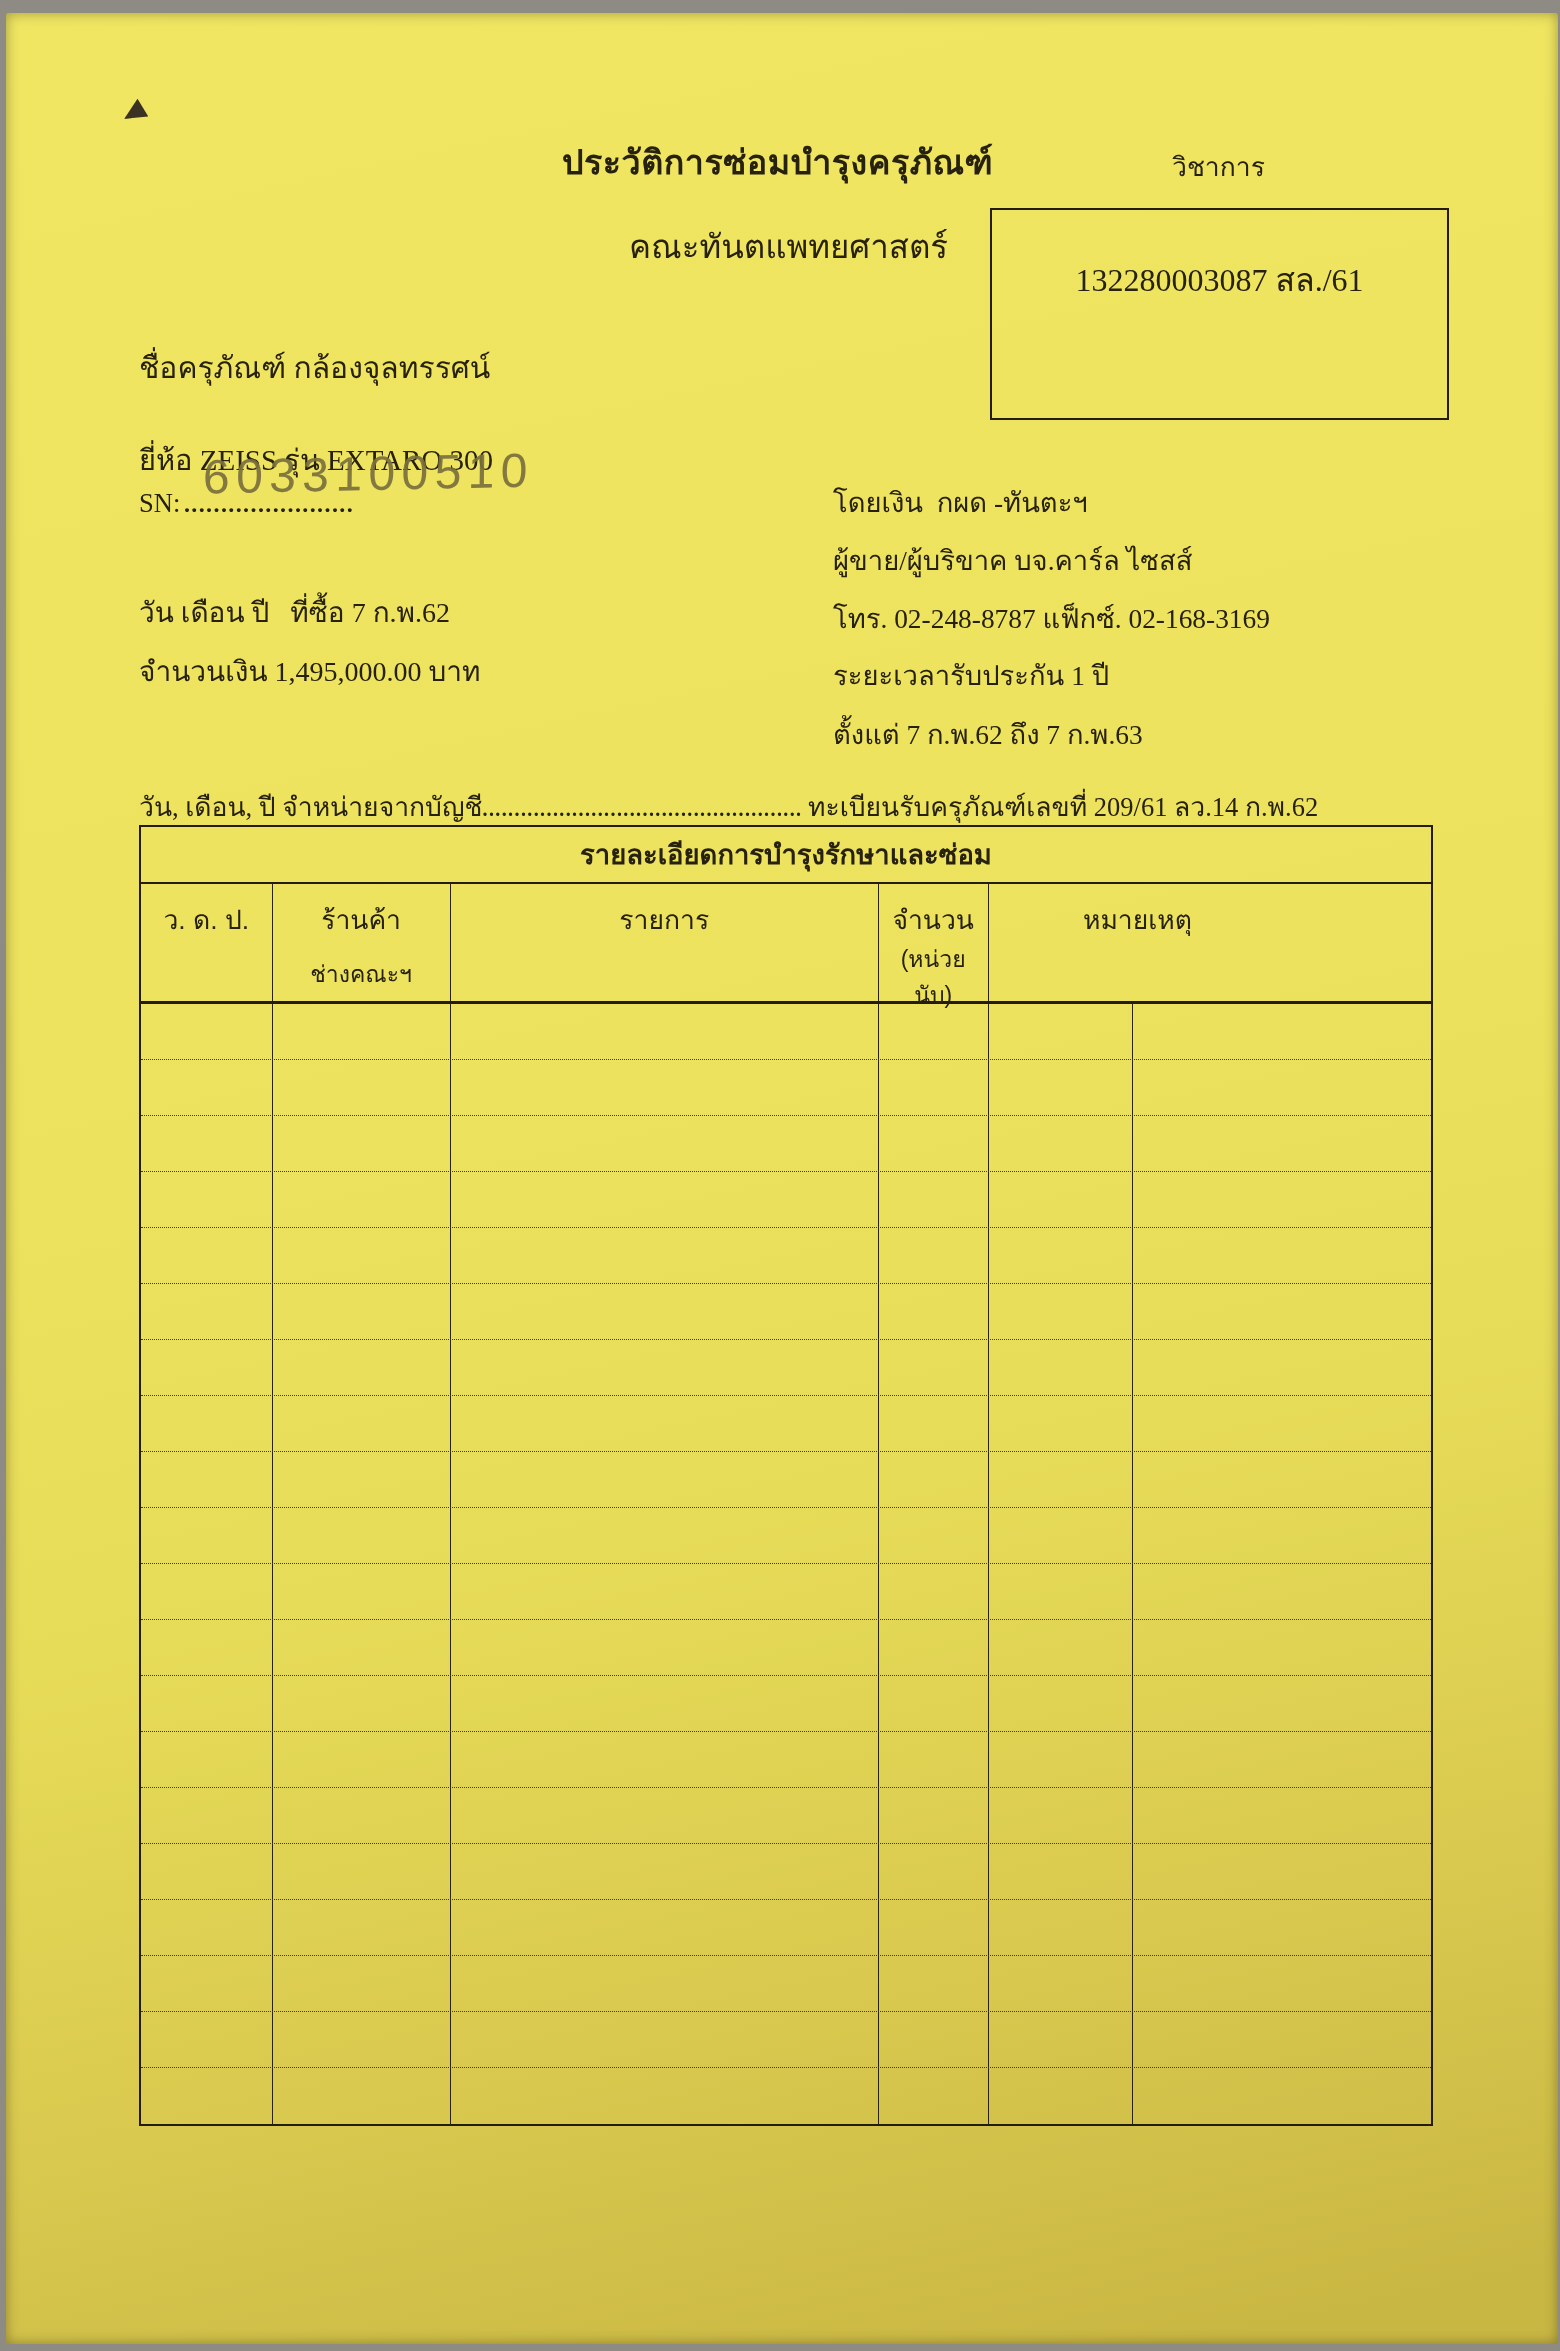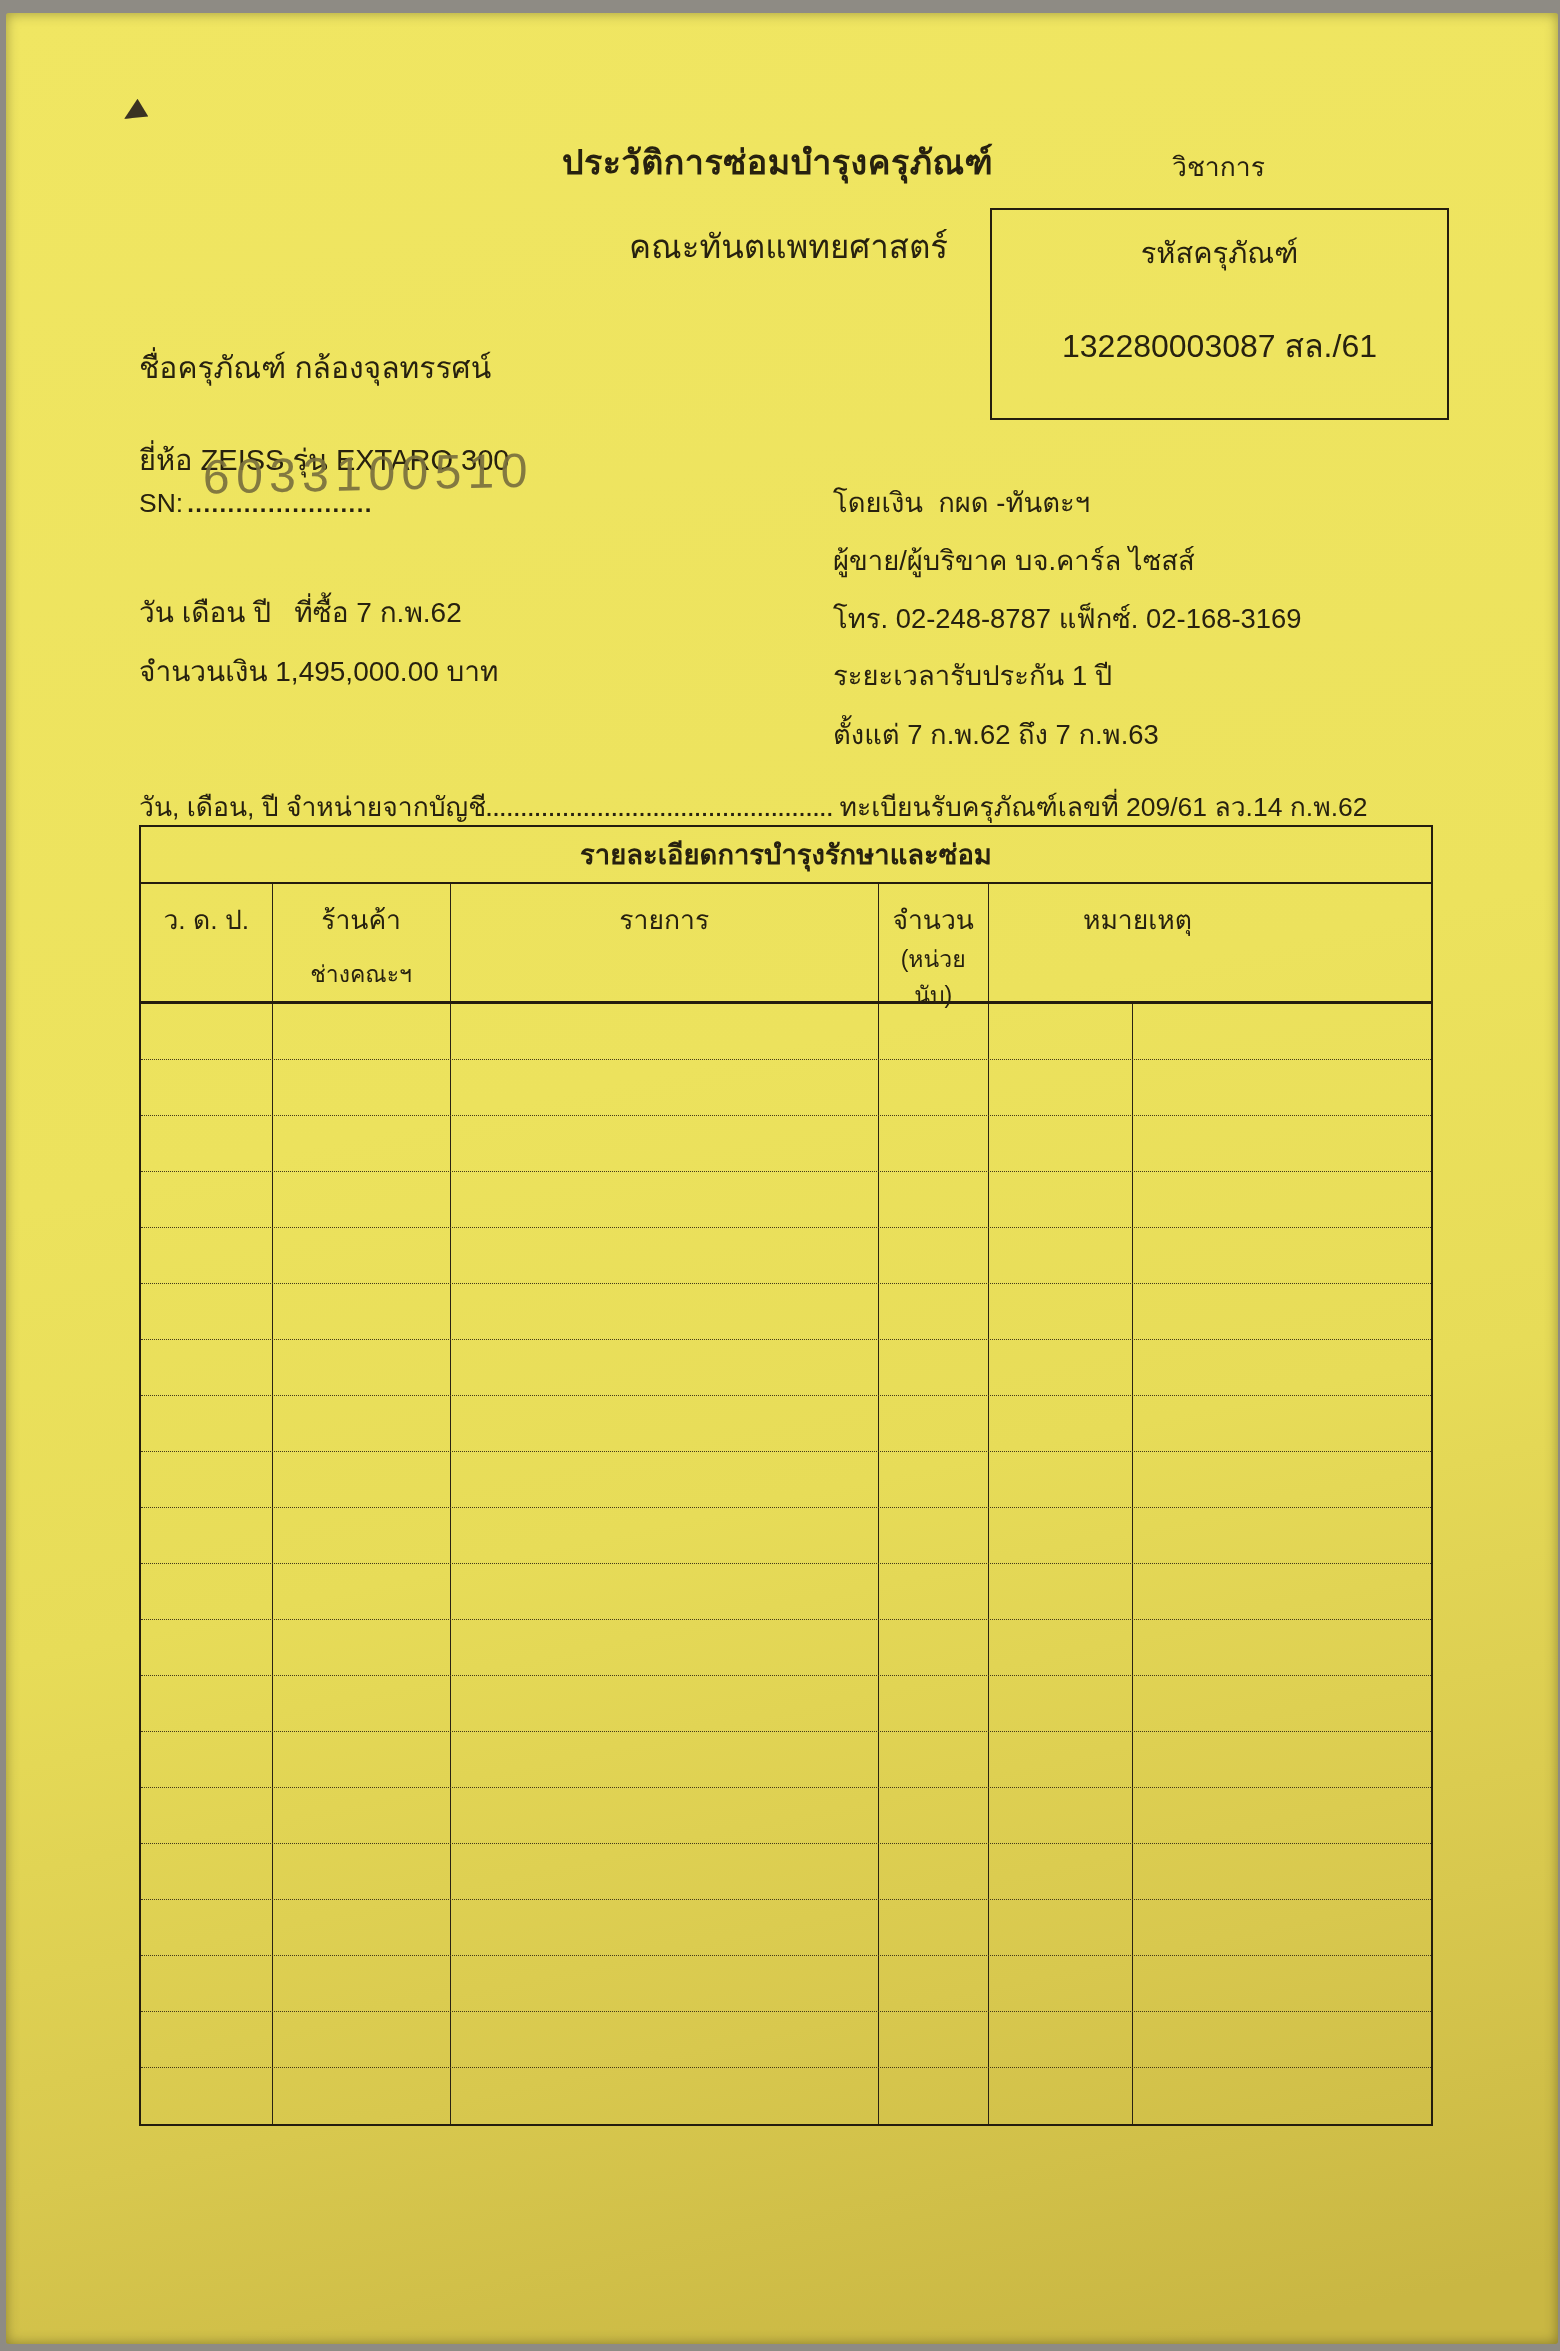--- a/index.html
+++ b/index.html
@@ -8,21 +8,21 @@
     background:#8e8b84;
     font-family:"Liberation Sans","DejaVu Sans",sans-serif;
     color:#27210f;
   }
   .paper{
     position:absolute;left:6.4px;top:12.8px;width:1552px;height:2331px;
     background:linear-gradient(168deg,#f0e662 0%,#ece25d 45%,#e7dc58 62%,#d8c84e 82%,#c9b743 97%);
     border-radius:2.7px;
     box-shadow:0 0 12.8px rgba(0,0,0,.35) inset;
   }
-  .abs{position:absolute;}
+  .abs{position:absolute;font-family:Liberation Serif, serif;}
   .smudge{
     position:absolute;left:117px;top:97px;width:33px;height:24px;
   }
   .smudge .tri{
     position:absolute;left:7.3px;top:1.8px;width:24px;height:20px;
     background:#3a3222;
     clip-path:polygon(55% 0,100% 88%,0 100%);
     border-radius:1.8px;
     box-shadow:-8.2px 7.3px 0 -7.3px #4a4130, 12.8px 9.1px 0 -11px #6a5f40;
   }
@@ -93,21 +93,20 @@
 
 <div class="smudge">
     <div class="tri"></div>
   </div>
 
 <div class="abs doc-title" style="left:562px;top:135px;">ประวัติการซ่อมบำรุงครุภัณฑ์</div>
 <div class="abs section-label" style="left:1172px;top:146px;">วิชาการ</div>
 <div class="abs faculty" style="left:629px;top:220px;">คณะทันตแพทยศาสตร์</div>
 
 <div class="abs code-box">
-  <div class="lbl">รหัสครุภัณฑ์</div>
   <div class="val">132280003087 สล./61</div>
 </div>
 
 <div class="abs line fs33" style="left:139px;top:344px;">ชื่อครุภัณฑ์ กล้องจุลทรรศน์</div>
 <div class="abs line fs32" style="left:139px;top:437px;">ยี่ห้อ ZEISS รุ่น EXTARO 300</div>
 
 <div class="abs" style="left:139px;top:488px;">
   <span class="sn-label">SN:</span>
   <span class="leader">.......................</span>
 </div>

